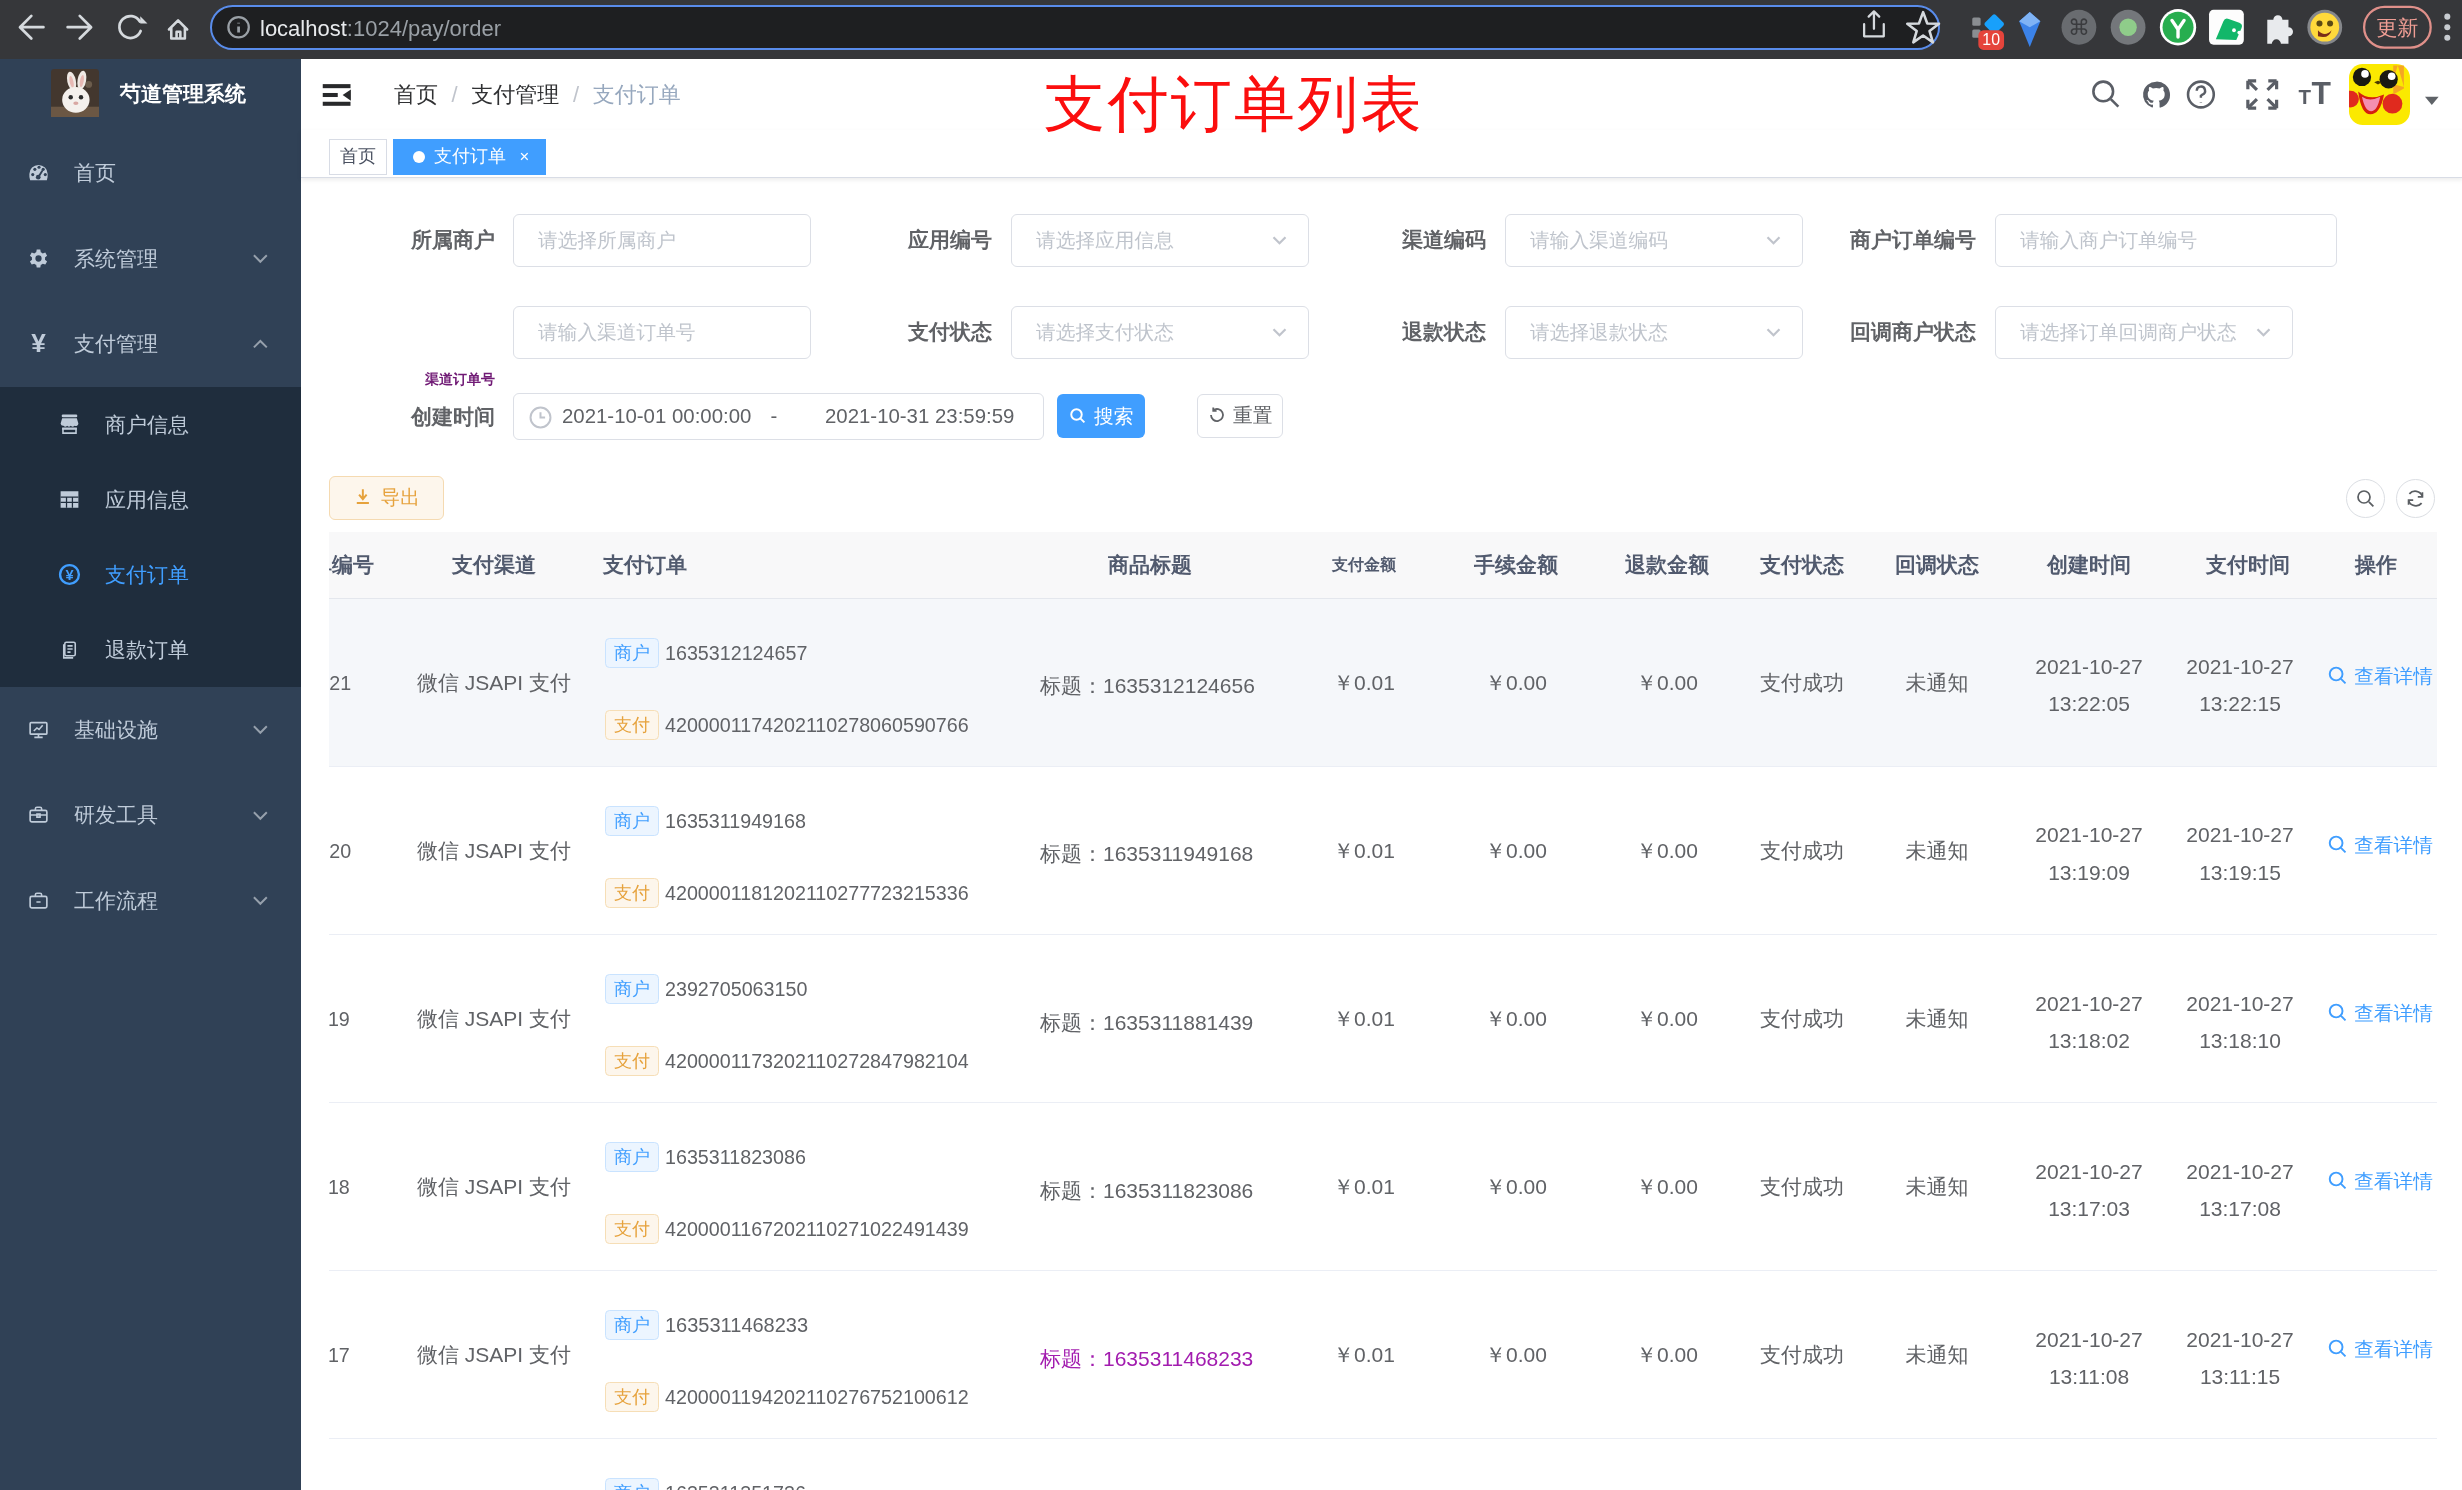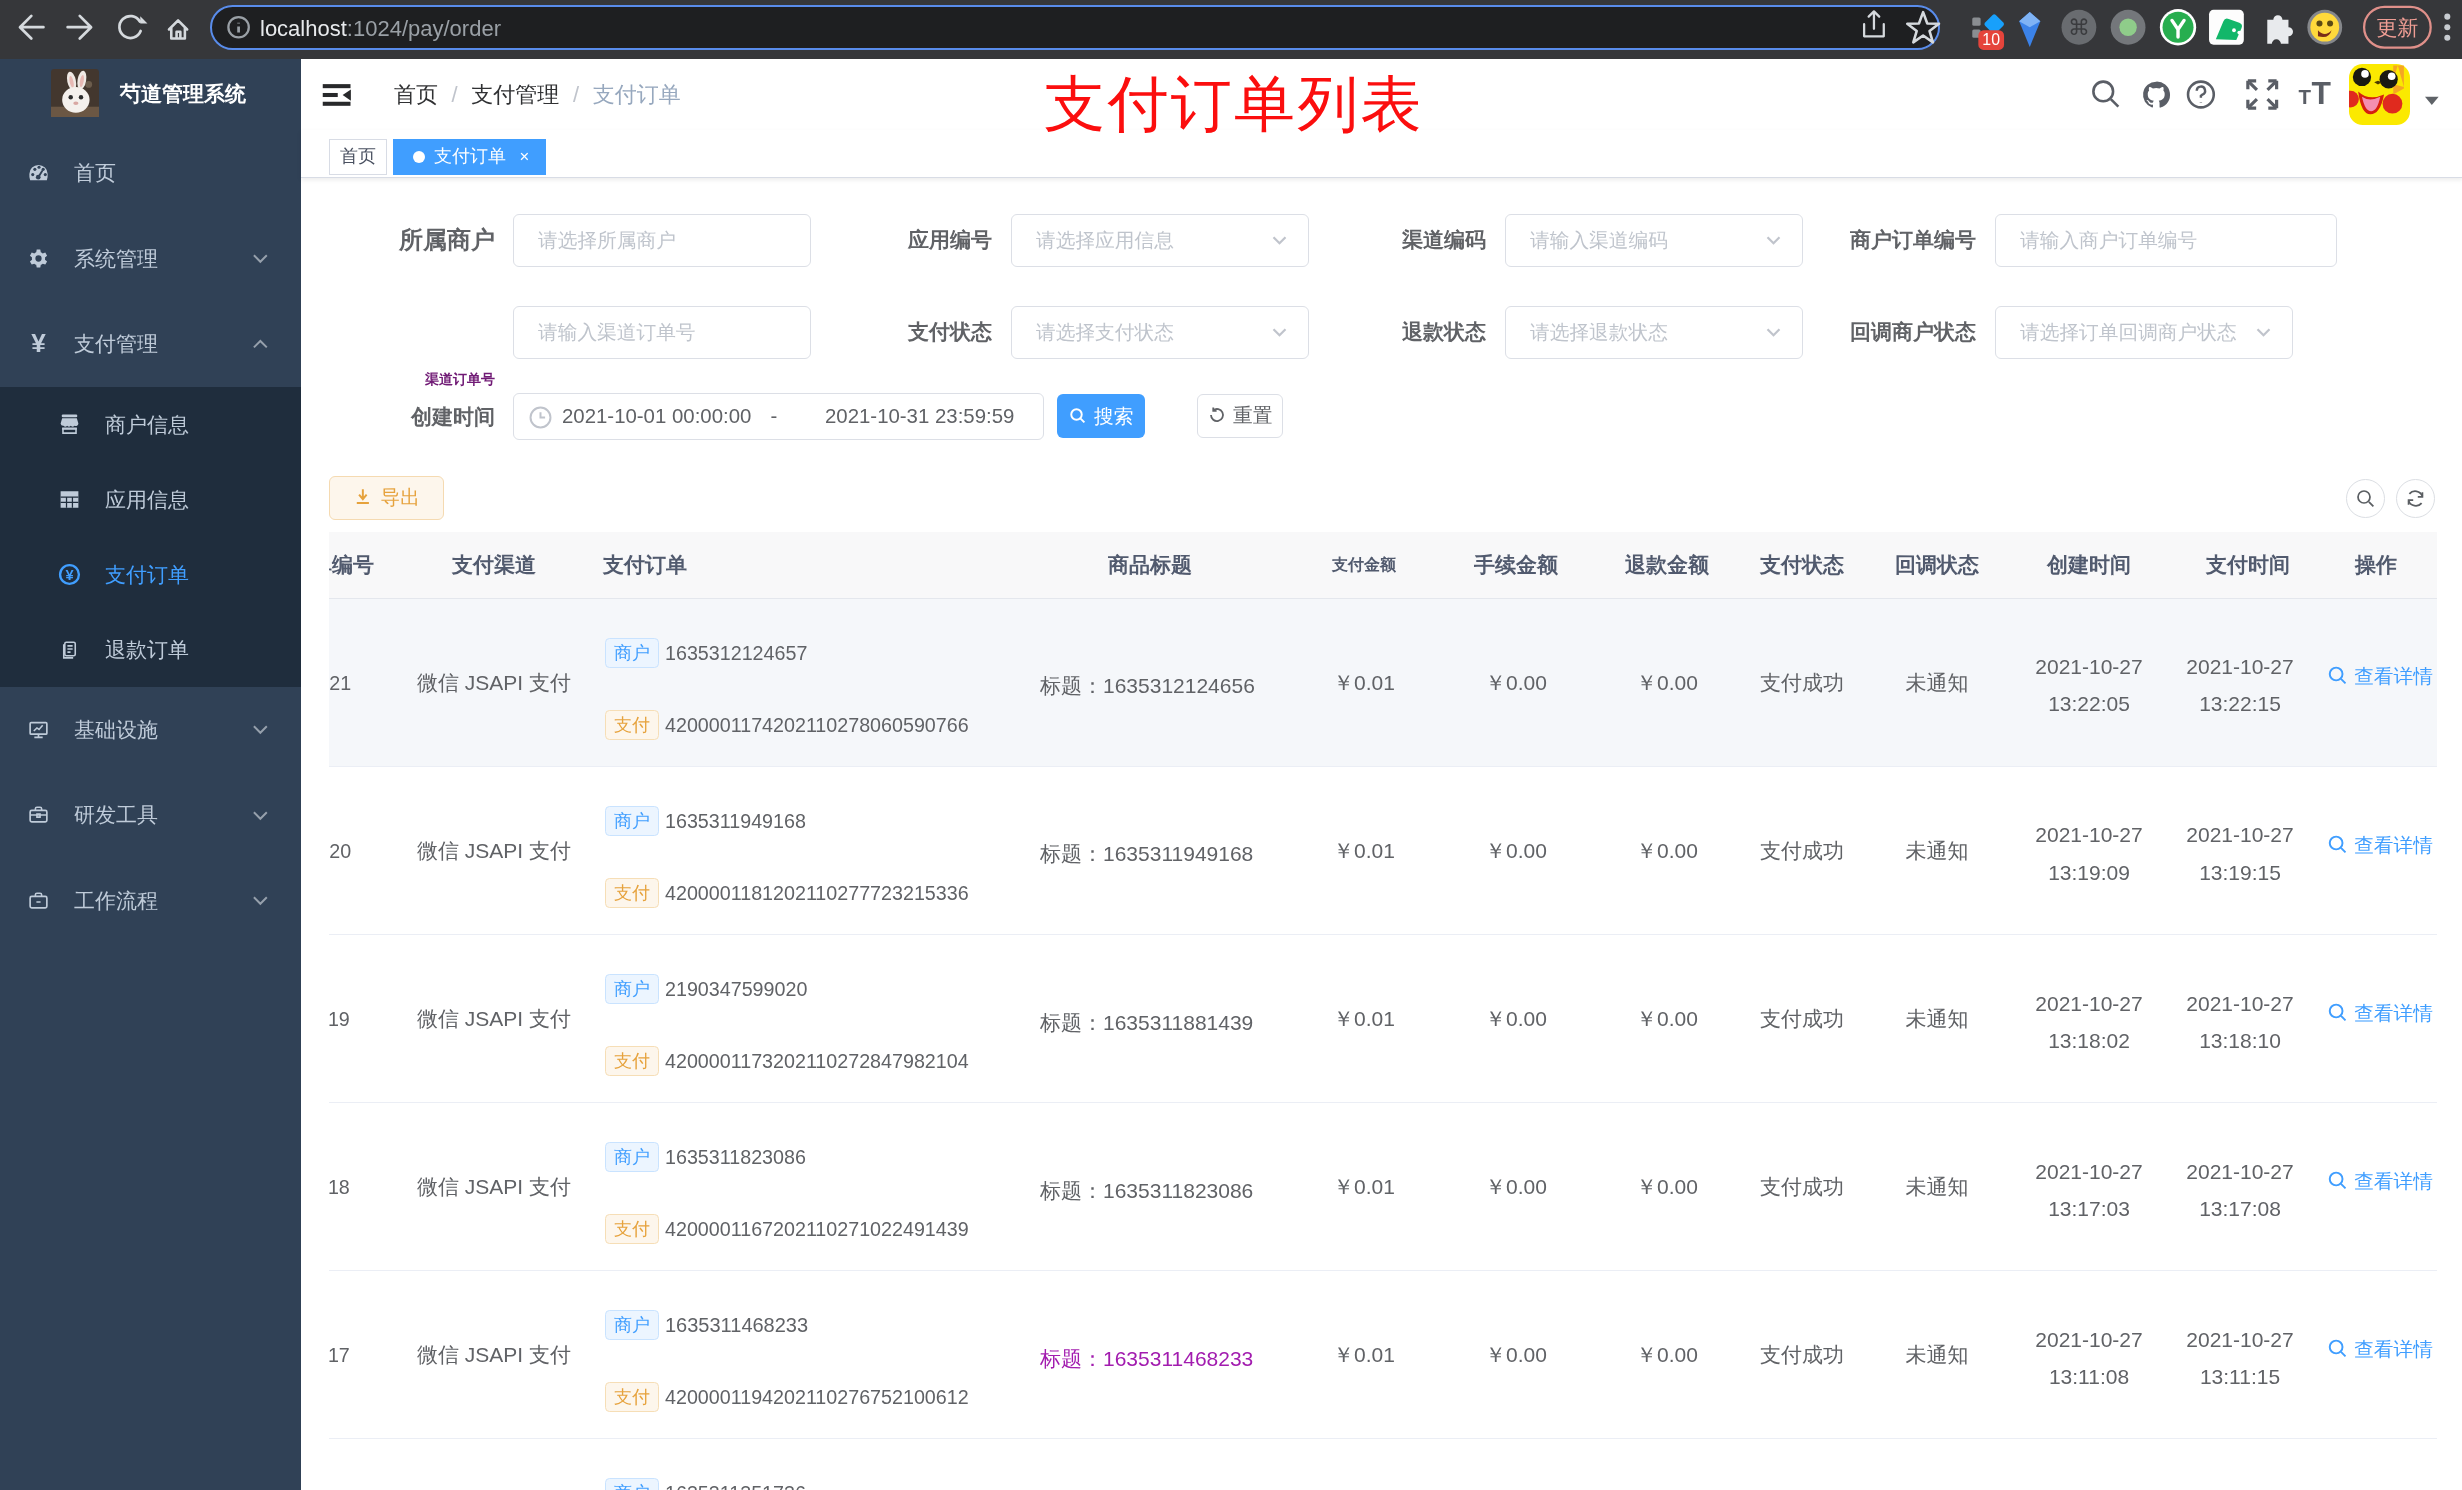--- a/index.html
+++ b/index.html
@@ -189,21 +189,21 @@
 <path d="M33 24 l5 3 5 -3 -5 -2z" fill="#4a3a00"></path>
 <circle cx="2" cy="46" r="11" fill="#e02a1e"></circle>
     <circle cx="57" cy="52" r="13" fill="#e02a1e"></circle>
 <path d="M12 36 q14 13 34 4 q-5 26 -18 26 q-12 0 -16 -30z" fill="#d61f0f"></path>
 <path d="M17 43 q10 7 24 0 q-4 19 -12 19 q-8 0 -12 -19z" fill="#f48fb1"></path>
 </svg>
 <div class="a" style="left:301px;top:130px;width:2162px;height:48px;background:#fff;border-bottom:1.5px solid #d8dce5;box-shadow:0 1.5px 4.5px rgba(0,0,0,0.08);"></div>
 <div class="a" style="left:329px;top:139px;width:58px;height:36px;background:#fff;border:1.5px solid #d8dce5;color:#495060;font-size:18px;text-align:center;line-height:33px;">首页</div>
 <div class="a" style="left:393px;top:139px;width:153px;height:36px;background:#409eff;border:1.5px solid #409eff;color:#fff;font-size:18px;line-height:33px;"><span style="display:inline-block;width:12px;height:12px;border-radius:50%;background:#fff;margin:0 9px 1.5px 19px;vertical-align:middle;"></span>支付订单<span style="margin-left:13.6px;font-size:16.7px;">×</span></div>
 <div class="a ct" style="left:1234px;top:64px;font-size:61px;font-weight:400;color:#fb0e0e;letter-spacing:2.3px;">支付订单列表</div>
-<div class="a" style="right:1967px;top:221px;height:38px;line-height:38px;font-size:24px;font-weight:700;color:#606266;">所属商户</div>
+<div class="a" style="right:1967px;top:221px;height:38px;line-height:38px;font-size:21px;font-weight:700;color:#606266;">所属商户</div>
 <div class="a" style="left:513px;top:214px;width:298px;height:53px;background:#fff;border:1.5px solid #dcdfe6;border-radius:6px;">
     <div style="position:absolute;left:24px;top:0;height:50px;line-height:50px;font-size:19.7px;color:#bfc4cc;white-space:nowrap;">请选择所属商户</div>
   </div>
 <div class="a" style="right:1470px;top:221px;height:38px;line-height:38px;font-size:21px;font-weight:700;color:#606266;">应用编号</div>
 <div class="a" style="left:1011px;top:214px;width:298px;height:53px;background:#fff;border:1.5px solid #dcdfe6;border-radius:6px;">
     <div style="position:absolute;left:24px;top:0;height:50px;line-height:50px;font-size:19.7px;color:#bfc4cc;white-space:nowrap;">请选择应用信息</div>
     <svg style="position:absolute;right:18px;top:14.4px;" width="21" height="21" viewBox="0 0 28 28">
       <path d="M6 11 l8 8 l8 -8" fill="none" stroke="#c0c4cc" stroke-width="3"></path>
     </svg>
   </div>
@@ -335,21 +335,21 @@
 <div class="ct" style="position:absolute;left:1911px;top:326px;height:30px;line-height:30px;font-size:21px;color:#606266;">13:19:15</div>
 <div class="ct" style="position:absolute;left:2051px;top:298px;height:30px;line-height:30px;
 font-size:19.7px;color:#409eff;"><svg width="21" height="21" viewBox="0 0 28 28" style="vertical-align:-3px;margin-right:6px;">
 <circle cx="12" cy="12" r="8.5" fill="none" stroke="#409eff" stroke-width="2.6"></circle>
 <path d="M18.5 18.5 l6 6" stroke="#409eff" stroke-width="2.6"></path>
       </svg>查看详情</div>
 <div style="position:absolute;left:0;top:403px;width:2108px;height:168px;background:#fff;border-bottom:1.5px solid #ebeef5;"></div>
 <div style="position:absolute;left:-10.6px;top:472px;height:30px;line-height:30px;font-size:19.7px;color:#606266;">119</div>
 <div class="ct" style="position:absolute;left:165px;top:472px;height:30px;line-height:30px;font-size:21px;color:#606266;">微信 JSAPI 支付</div>
 <div style="position:absolute;left:276px;width:54px;height:30px;border-radius:4.5px;background:#ecf5ff;border:1.5px solid #c9e3ff;color:#409eff;font-size:18px;text-align:center;line-height:28px;top:442px;">商户</div>
-<div style="position:absolute;left:336px;top:442px;height:30px;line-height:30px;font-size:19.7px;color:#606266;">2190347599020</div>
+<div style="position:absolute;left:336px;top:442px;height:30px;line-height:30px;font-size:19.7px;color:#606266;">2392705063150</div>
 <div style="position:absolute;left:276px;width:54px;height:30px;border-radius:4.5px;background:#fdf6ec;border:1.5px solid #f6deb6;color:#e6a23c;font-size:18px;text-align:center;line-height:28px;top:514px;">支付</div>
 <div style="position:absolute;left:336px;top:514px;height:30px;line-height:30px;font-size:19.7px;color:#606266;">4200001173202110272847982104</div>
 <div style="position:absolute;left:711px;top:476px;height:30px;line-height:30px;font-size:21px;color:#606266;">标题：1635311881439</div>
 <div class="ct" style="position:absolute;left:1035px;top:472px;height:30px;line-height:30px;font-size:21px;color:#606266;">￥0.01</div>
 <div class="ct" style="position:absolute;left:1187px;top:472px;height:30px;line-height:30px;font-size:21px;color:#606266;">￥0.00</div>
 <div class="ct" style="position:absolute;left:1338px;top:472px;height:30px;line-height:30px;font-size:21px;color:#606266;">￥0.00</div>
 <div class="ct" style="position:absolute;left:1473px;top:472px;height:30px;line-height:30px;font-size:21px;color:#606266;">支付成功</div>
 <div class="ct" style="position:absolute;left:1608px;top:472px;height:30px;line-height:30px;font-size:21px;color:#606266;">未通知</div>
 <div class="ct" style="position:absolute;left:1760px;top:457px;height:30px;line-height:30px;font-size:21px;color:#606266;">2021-10-27</div>
 <div class="ct" style="position:absolute;left:1760px;top:494px;height:30px;line-height:30px;font-size:21px;color:#606266;">13:18:02</div>

